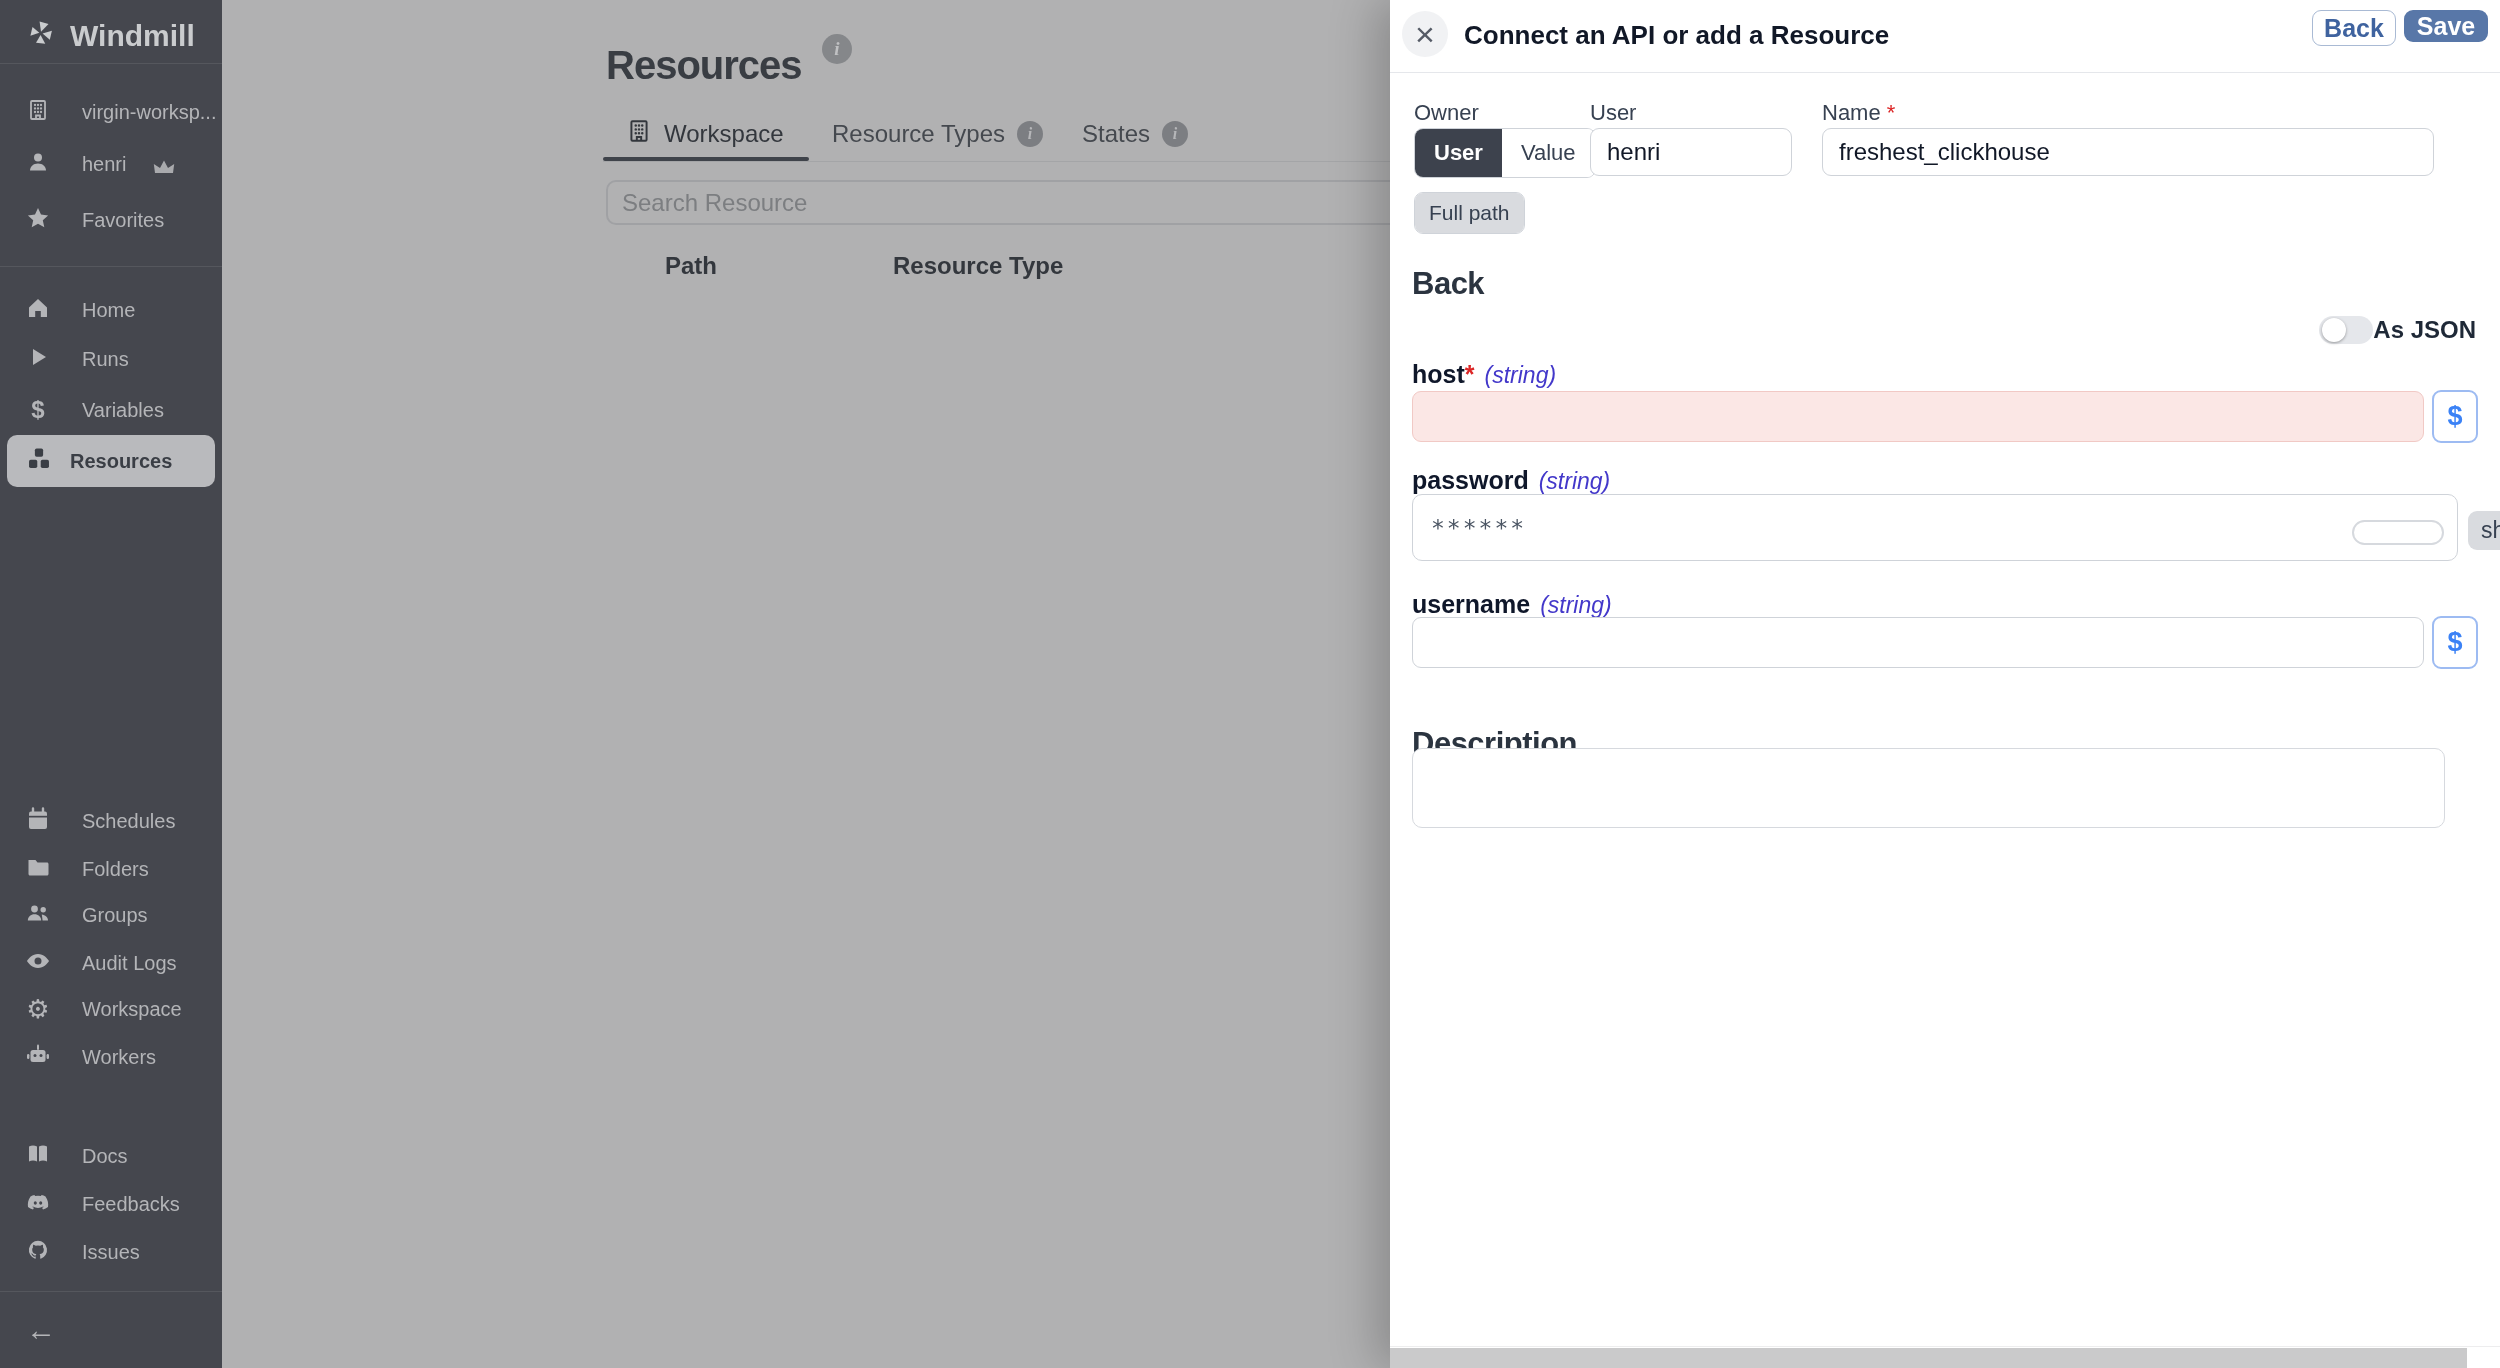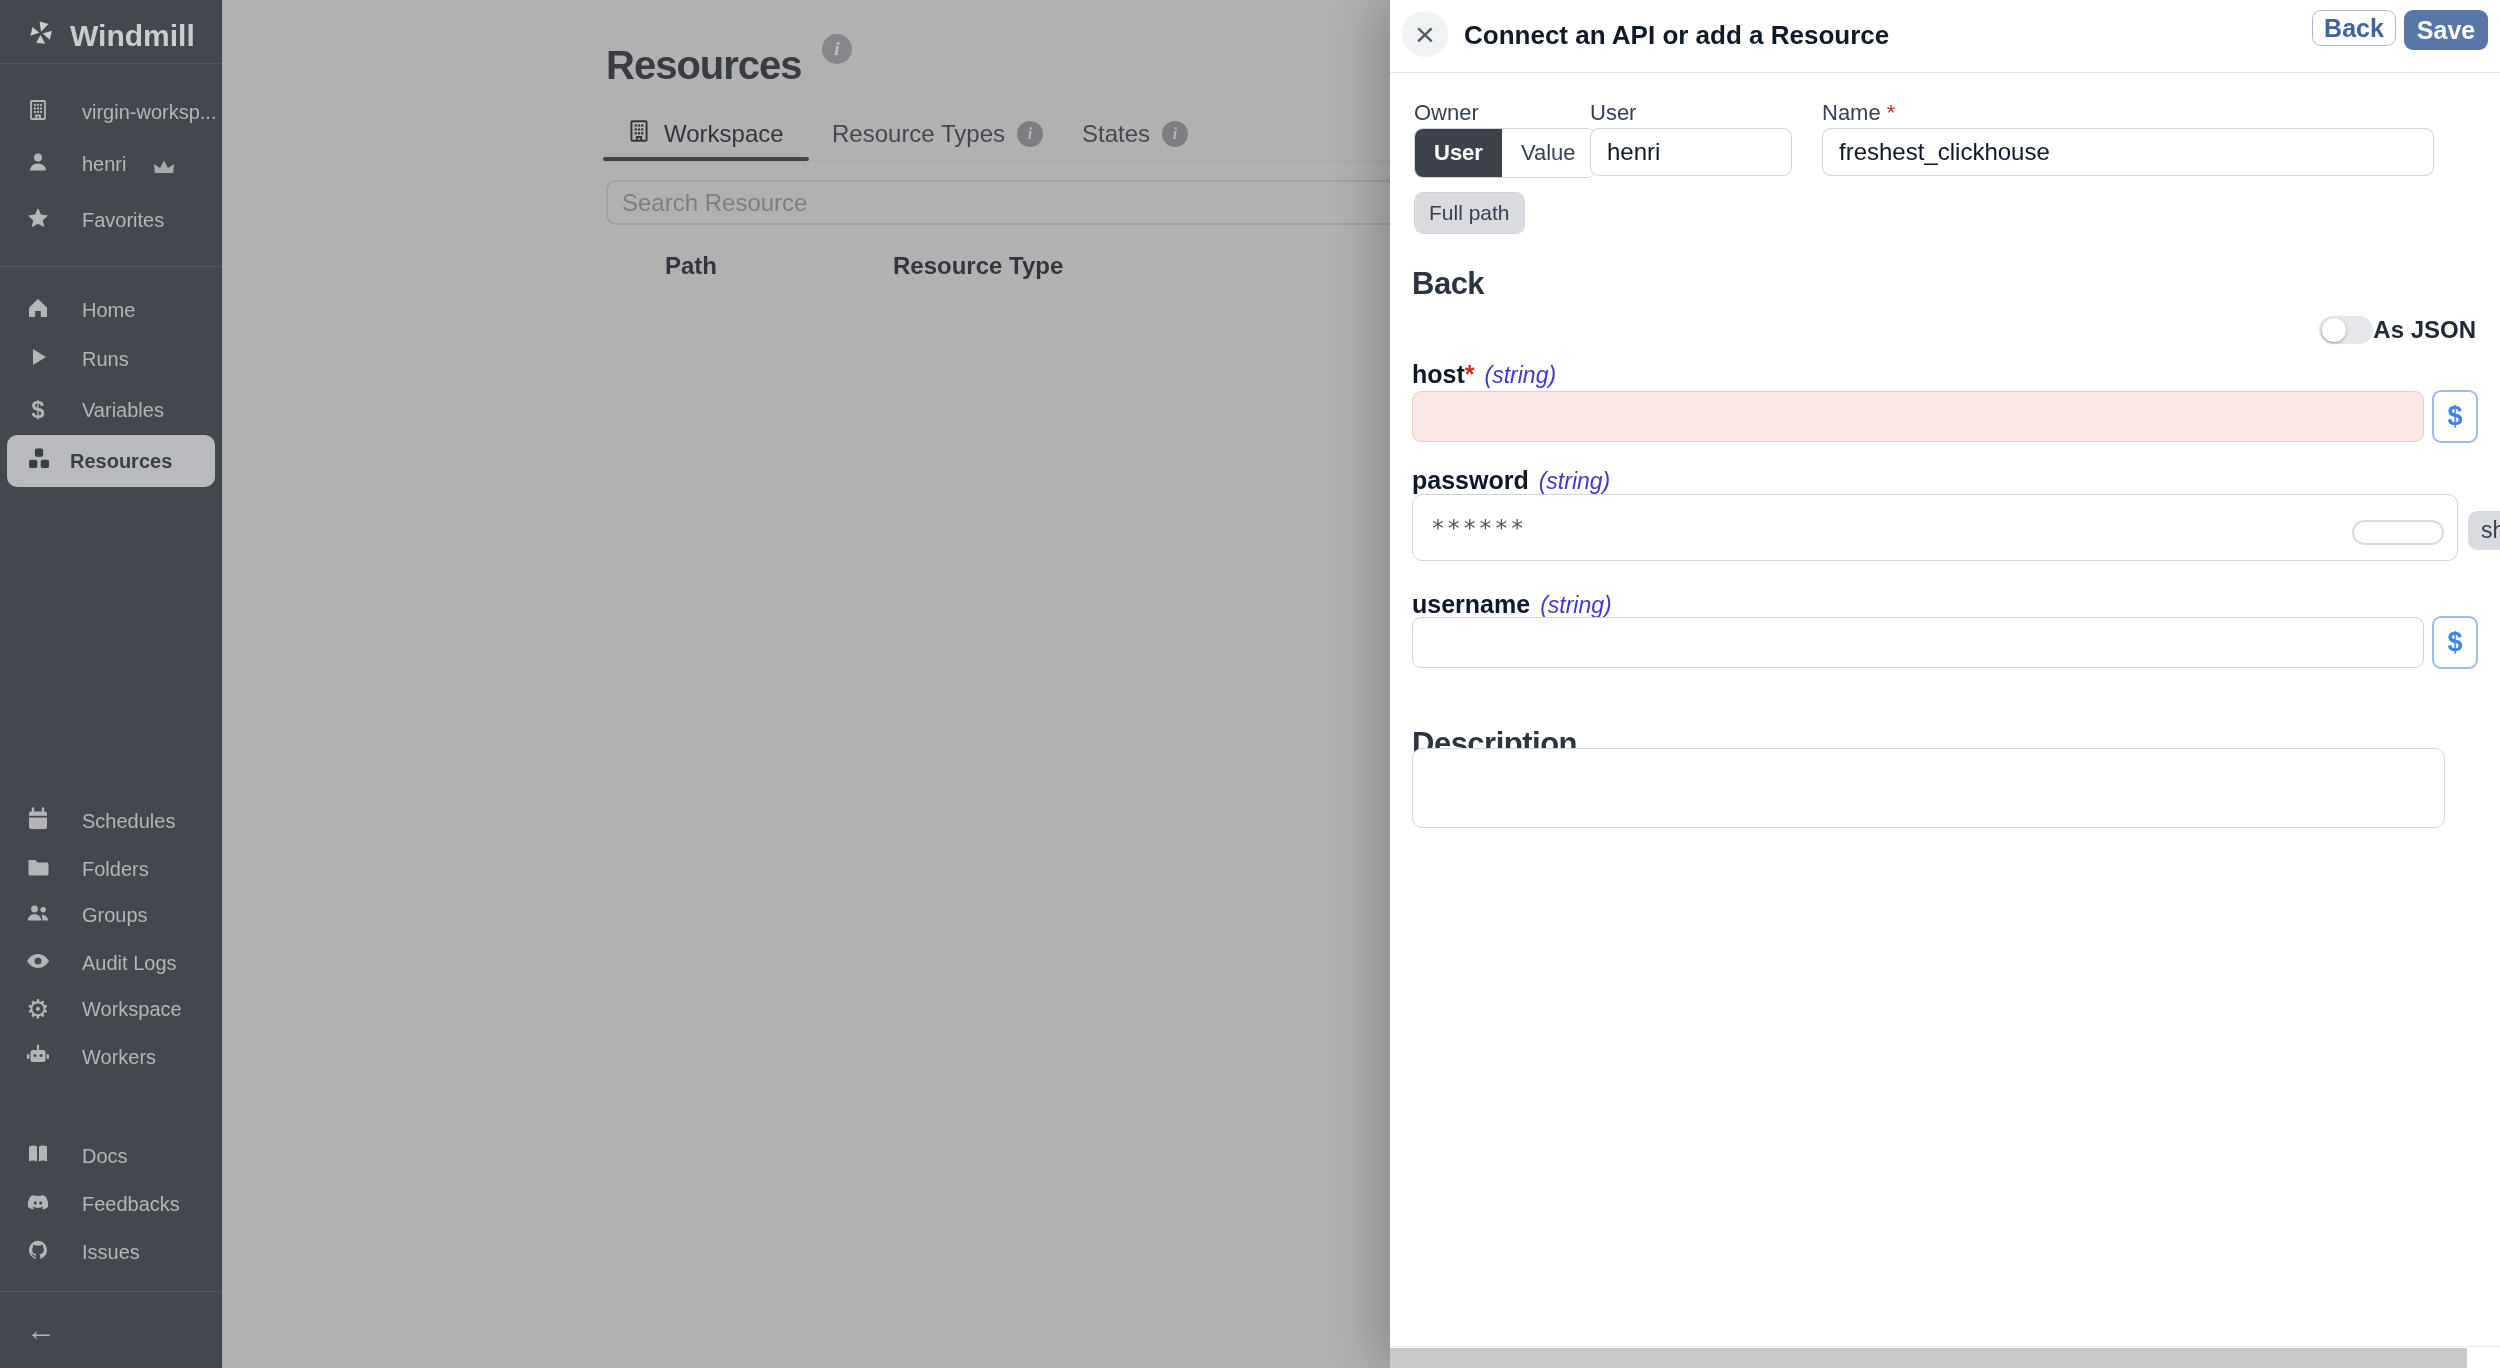--- a/index.html
+++ b/index.html
@@ -49,21 +49,21 @@
   .drawer{position:absolute;left:1390px;top:0;width:1110px;height:100%;background:#ffffff;z-index:3;
           box-shadow:-14px 0 44px rgba(0,0,0,.22);overflow:hidden;color:#111827;}
   .d-header{position:absolute;top:0;left:0;width:100%;height:72px;border-bottom:1px solid #e5e7eb;background:#fff;}
   .d-close{position:absolute;left:12px;top:11px;width:46px;height:46px;border-radius:50%;background:#f1f2f4;
            color:#555b66;display:flex;align-items:center;justify-content:center;cursor:pointer;}
   .d-close::before{content:"×";font-size:34px;line-height:34px;}
   .d-title{position:absolute;left:74px;top:20px;font-size:26px;font-weight:700;color:#111827;}
   .btn{display:flex;align-items:center;justify-content:center;border-radius:9px;cursor:pointer;box-sizing:border-box;}
   .btn-back{position:absolute;right:104px;top:10px;width:84px;height:36px;background:#fff;
             border:1px solid #a9bad4;color:#3f639f;font-size:25px;font-weight:600;}
-  .btn-save{position:absolute;right:12px;top:10px;width:84px;height:40px;background:#5877a8;
+  .btn-save{position:absolute;right:12px;top:10px;width:84px;height:32px;background:#5877a8;
             border:none;color:#fff;font-size:25px;font-weight:700;}
 
   .lbl{position:absolute;font-size:22px;color:#374151;}
   .req{color:#dc2626;}
   .toggle-grp{position:absolute;left:24px;top:128px;height:48px;display:flex;border:1px solid #cfd3d9;
               border-radius:9px;overflow:hidden;background:#fff;}
   .tg-opt{display:flex;align-items:center;padding:0 19px;font-size:22px;cursor:pointer;}
   .tg-user{background:#3d424d;color:#fff;font-weight:600;}
   .tg-folder{background:#fff;color:#374151;}
   .inp{position:absolute;height:48px;box-sizing:border-box;border:1px solid #cfd3d9;border-radius:9px;

